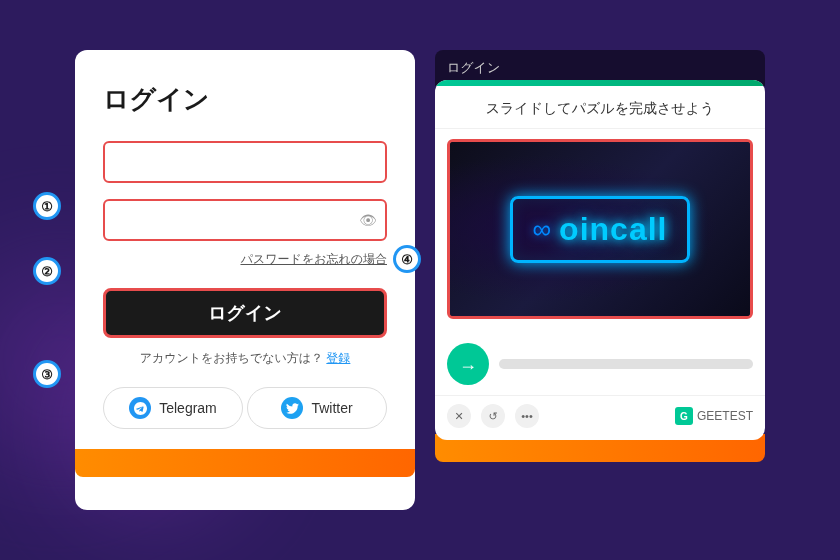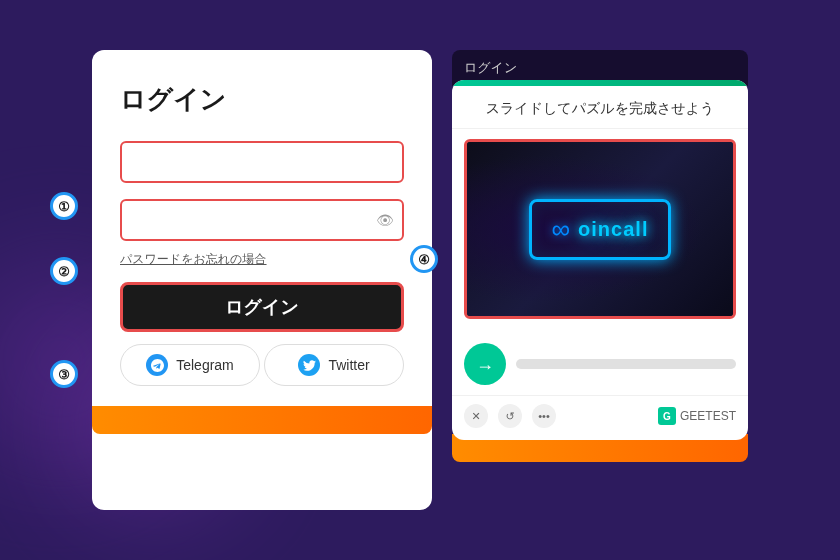--- a/index.html
+++ b/index.html
@@ -85,22 +85,23 @@
       position: absolute;
       right: 10px;
       top: 50%;
       transform: translateY(-50%);
       color: #999;
       font-size: 14px;
       cursor: pointer;
     }
 
     .forgot-link {
+      text-align: right;
       margin-top: -8px;
-      margin-bottom: 14px;
+      margin-bottom: 20px;
       text-decoration: underline;
     }
 
     .forgot-link a {
       font-size: 12px;
       color: #555;
       text-decoration: underline;
     }
 
     .login-btn {
@@ -199,21 +200,21 @@
 
     .label-1 { top: 142px; left: -42px; }
     .label-2 { top: 207px; left: -42px; }
     .label-3 { top: 310px; left: -42px; }
 
     
     .captcha-panel {
       background: white;
       border-radius: 12px;
       padding: 0;
-      width: 296px;
+      width: 330px;
       overflow: hidden;
       position: relative;
     }
 
     .captcha-top-bar {
       height: 6px;
       background: linear-gradient(90deg, #00c896, #00a86b);
     }
 
     .captcha-header {
@@ -261,21 +262,21 @@
       border-radius: 8px;
       padding: 12px 20px;
       display: flex;
       align-items: center;
       gap: 8px;
       box-shadow: 0 0 15px #00b4ff, inset 0 0 15px rgba(0, 180, 255, 0.1);
       position: relative;
     }
 
     .neon-text {
-      font-size: 20px;
+      font-size: 32px;
       font-weight: 900;
       color: #00ccff;
       text-shadow: 0 0 10px #00ccff, 0 0 20px #00b4ff;
       letter-spacing: 1px;
       font-family: Arial, sans-serif;
     }
 
     .infinity-icon {
       font-size: 26px;
       color: #0088ff;
@@ -420,20 +421,24 @@
         <input type="password" class="form-input" style="">
         <span class="eye-icon">👁</span>
       </div>
 
       <div class="forgot-link">
         <a href="#">パスワードをお忘れの場合</a>
       </div>
 
       <button class="login-btn">ログイン</button>
 
+      <p class="register-text">
+        <span>アカウントをお持ちでない方は？</span>
+        <a href="#">登録</a>
+      </p>
 
       <div class="social-buttons">
         <button class="social-btn">
           <div class="telegram-icon">
             <svg width="13" height="13" viewBox="0 0 24 24" fill="white">
               <path d="M12 0C5.37 0 0 5.37 0 12s5.37 12 12 12 12-5.37 12-12S18.63 0 12 0zm5.94 8.19l-2.02 9.52c-.15.67-.54.83-1.09.52l-3-2.21-1.45 1.39c-.16.16-.3.3-.61.3l.21-3.04 5.5-4.97c.24-.21-.05-.33-.37-.12L7.03 14.5l-2.95-.92c-.64-.2-.65-.64.14-.95l11.53-4.44c.53-.2.99.13.79.95l-.6-.05z"></path>
             </svg>
           </div>
           <span>Telegram</span>
         </button>

